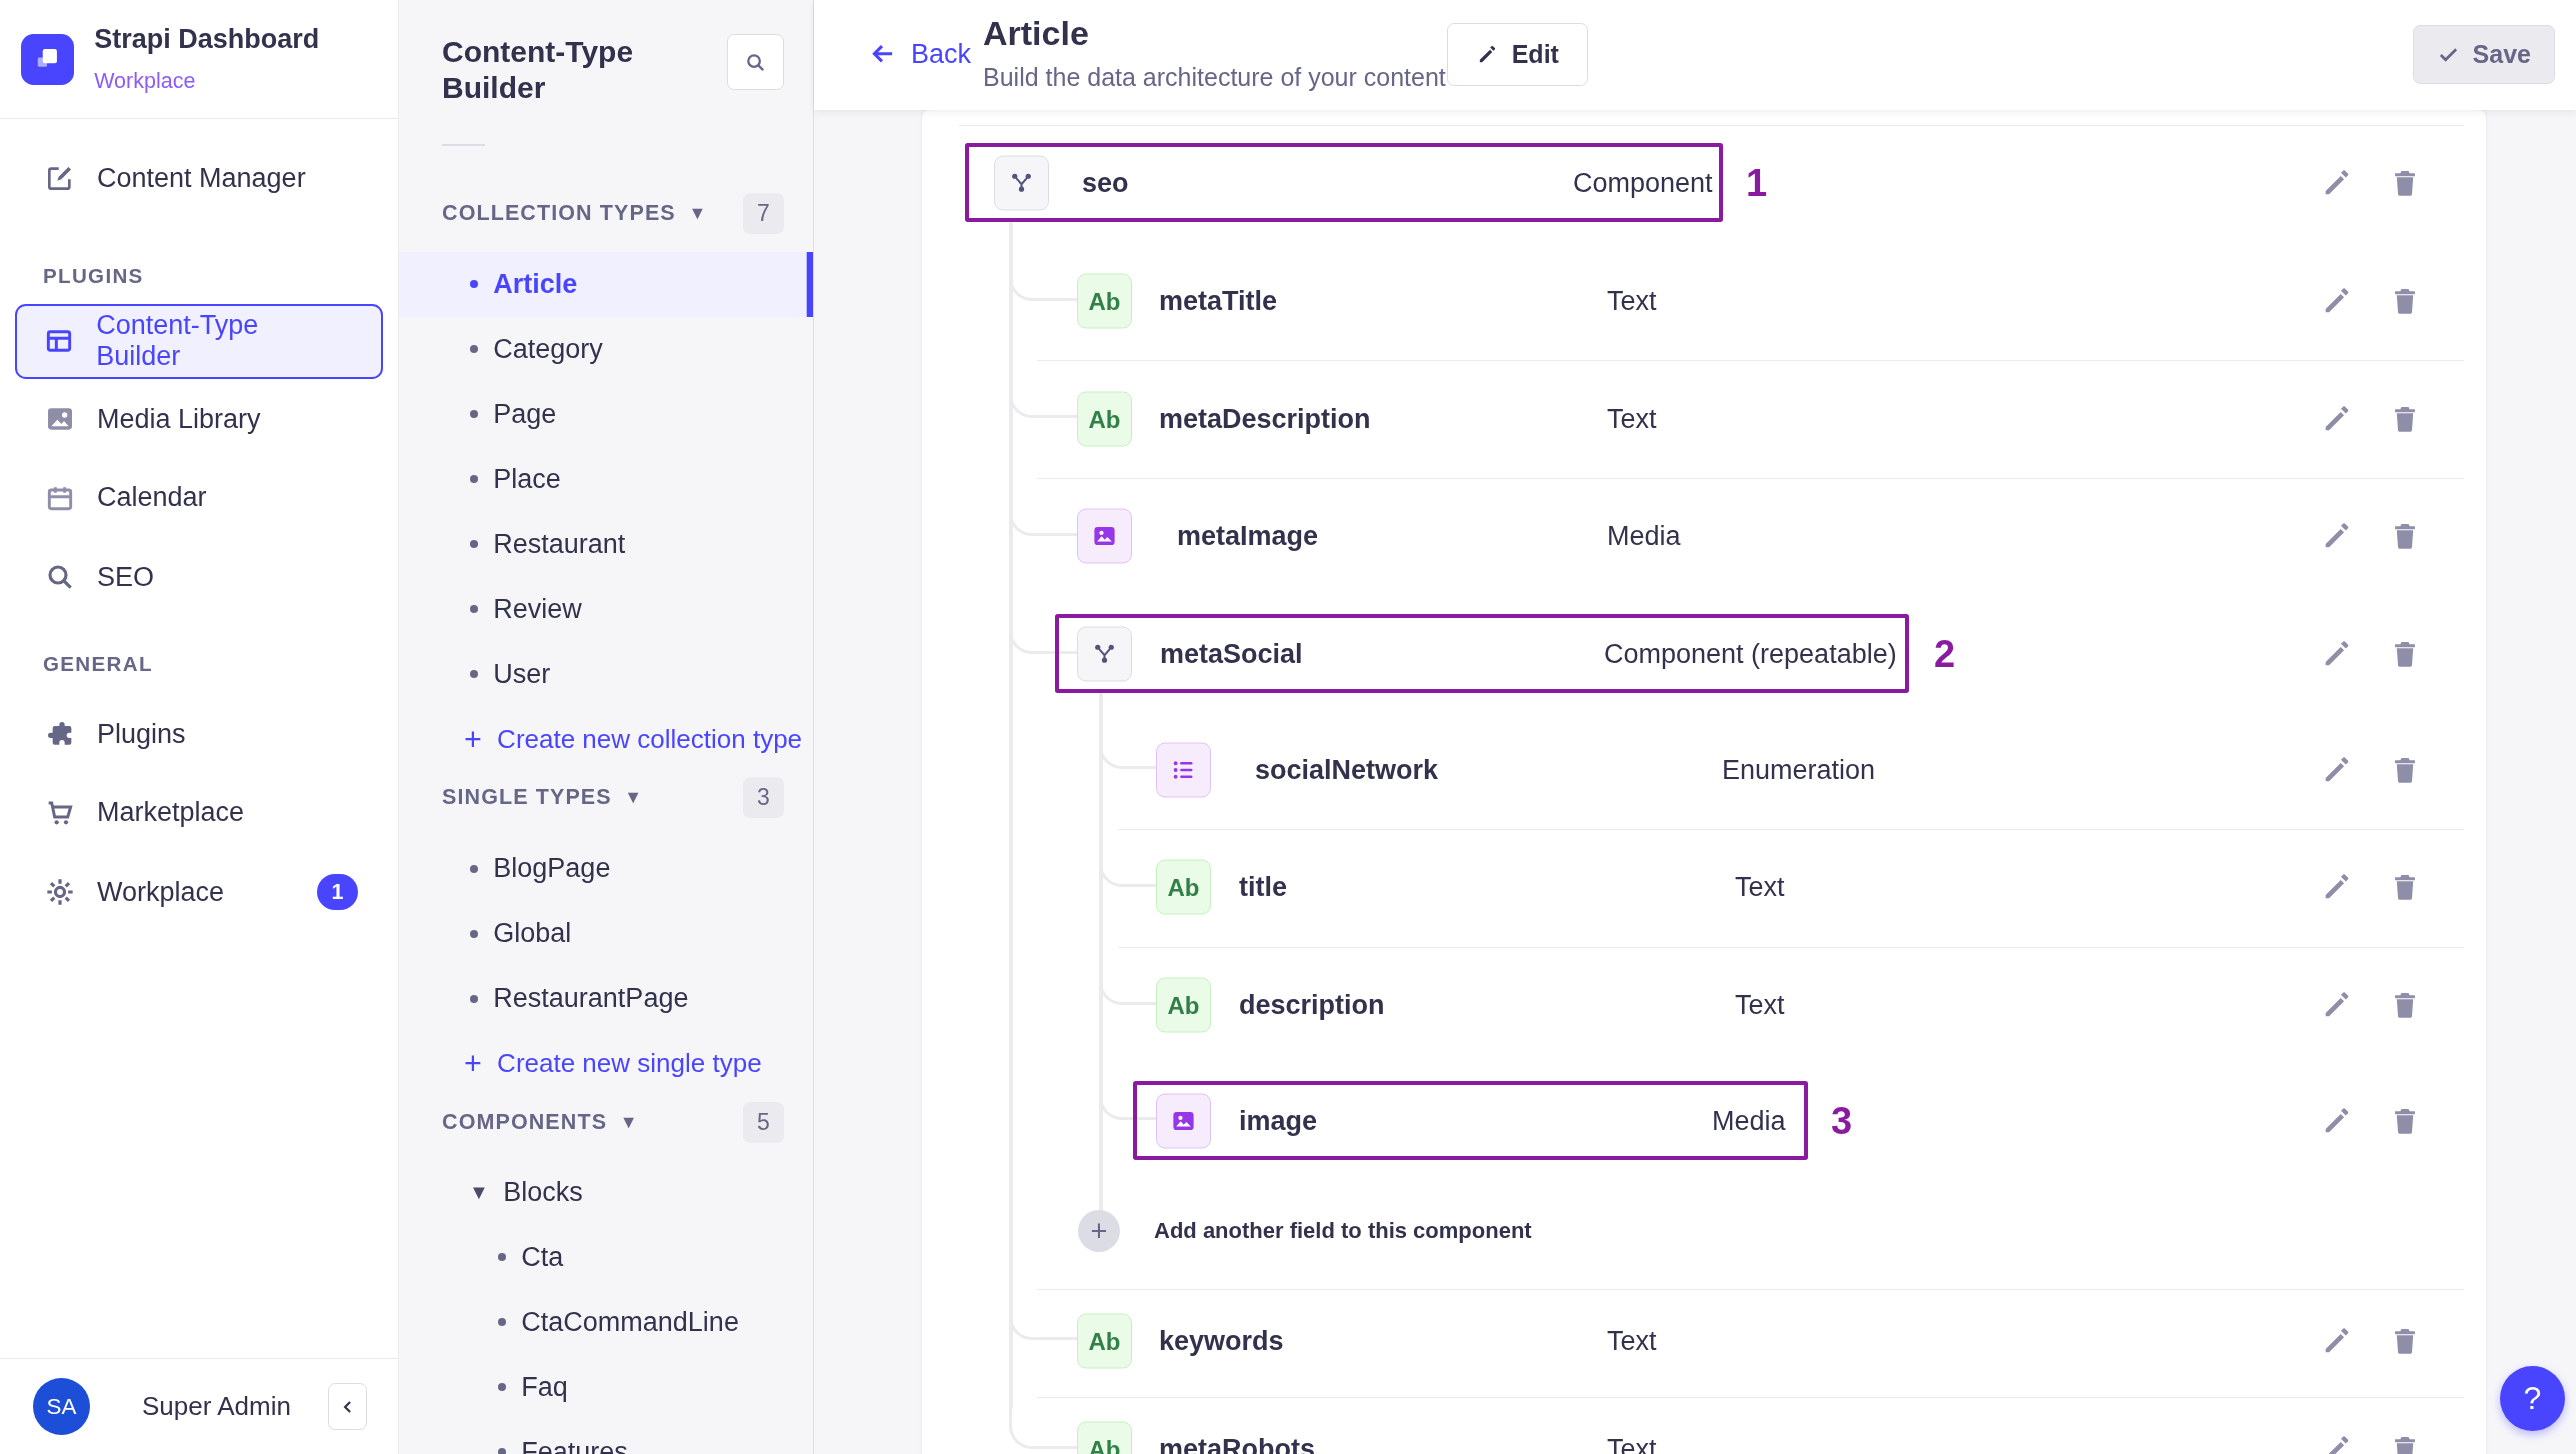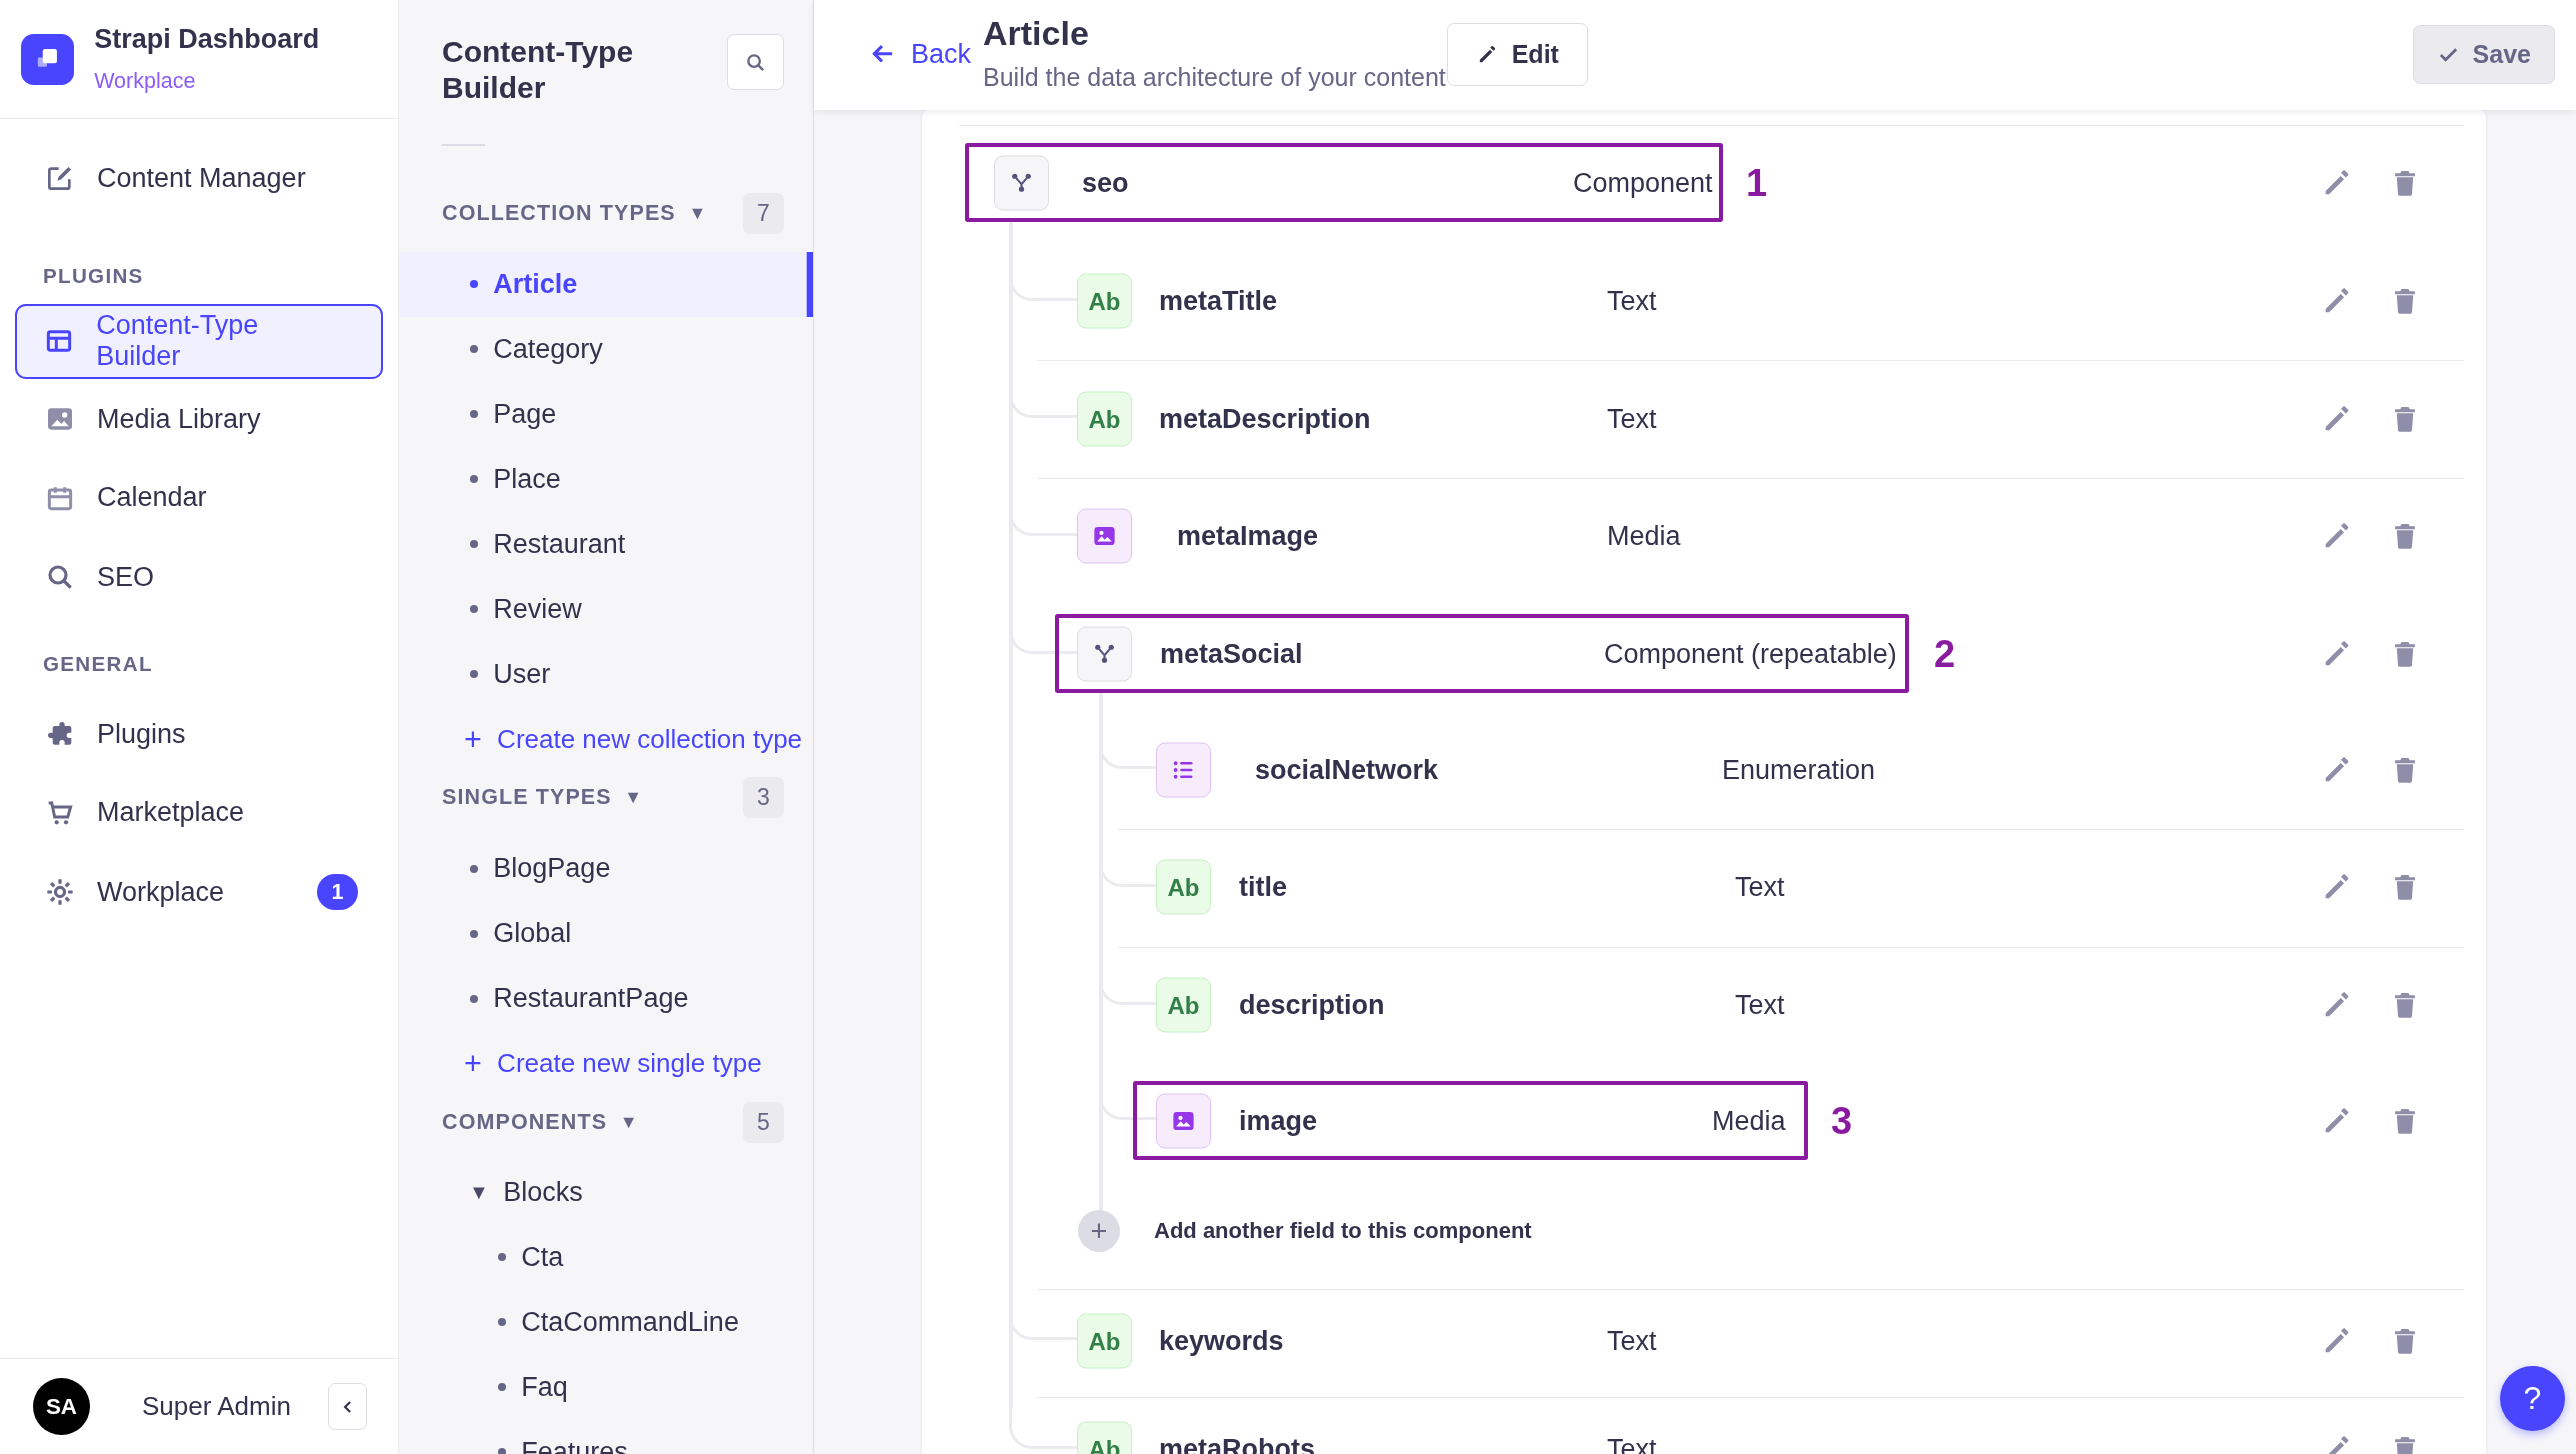--- a/index.html
+++ b/index.html
@@ -14,21 +14,21 @@
   .brand-title{font-size:27px;font-weight:700;color:#32324d}
   .brand-sub{font-size:21.5px;color:#8b5cf6;margin-top:14px}
   .nav-item{display:flex;align-items:center;height:75px;padding:0 40px 0 43px;cursor:pointer}
   .nav-item .nico{width:34px;height:34px;flex:0 0 auto;display:flex;align-items:center;justify-content:center}
   .nav-item .nlabel{margin-left:20px;font-size:27px;color:#32324d}
   .section-label{padding-left:43px;font-size:20.6px;font-weight:700;letter-spacing:1.3px;color:#666687;height:27px;display:flex;align-items:center}
   .nav-active{margin:14.4px 15.3px 0;border:2.7px solid #4945ff;border-radius:10.8px;background:#f0f0ff;height:75px;padding-left:25px}
   .nav-active .nlabel{color:#4945ff;font-weight:500}
   .badge-pill{margin-left:auto;min-width:41px;height:36px;border-radius:18px;background:#4945ff;color:#fff;font-size:21.5px;font-weight:700;display:flex;align-items:center;justify-content:center}
   .nav-footer{position:absolute;left:0;right:0;top:1358px;height:96px;border-top:0.9px solid #eaeaef;display:flex;align-items:center;padding:0 31px 0 33px}
-  .avatar{width:57px;height:57px;border-radius:50%;background:#000000;color:#fff;font-size:22.4px;font-weight:700;display:flex;align-items:center;justify-content:center}
+  .avatar{width:57px;height:57px;border-radius:50%;background:#1d4ed8;color:#fff;font-size:22.4px;font-weight:400;display:flex;align-items:center;justify-content:center}
   .user-name{margin-left:52px;font-size:26px;color:#32324d}
   .collapse-btn{margin-left:auto;width:39px;height:47px;border:0.9px solid #dcdce4;border-radius:7.2px;background:#fff;display:flex;align-items:center;justify-content:center;cursor:pointer}
 
   
   .sub-nav{position:absolute;left:399px;top:0;width:415px;height:1454px;background:#f6f6f9;border-right:0.9px solid #dcdce4;overflow:hidden}
   .subnav-head{padding:34px 29px 0 43px;display:flex;justify-content:space-between;align-items:flex-start}
   .subnav-title{width:260px;font-size:30px;line-height:36px;font-weight:700;color:#32324d}
   .search-btn{width:57px;height:56px;border:0.9px solid #dcdce4;border-radius:7.2px;background:#fff;display:flex;align-items:center;justify-content:center;cursor:pointer}
   .subnav-divider{margin:38px 0 0 43px;width:43px;height:1.8px;background:#dcdce4}
   .group-header{display:flex;align-items:center;height:41px;padding:0 29px 0 43px;cursor:pointer}

